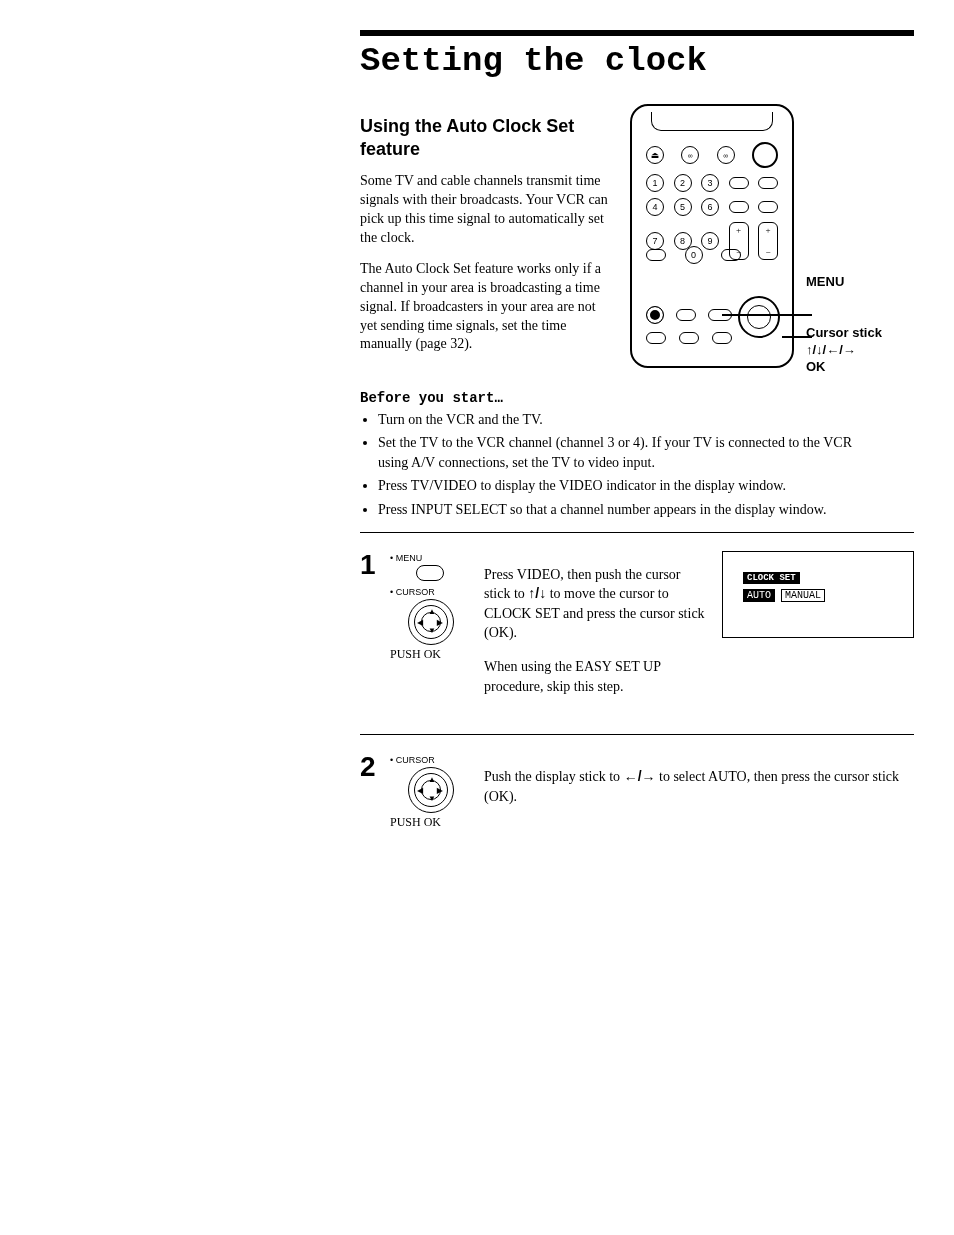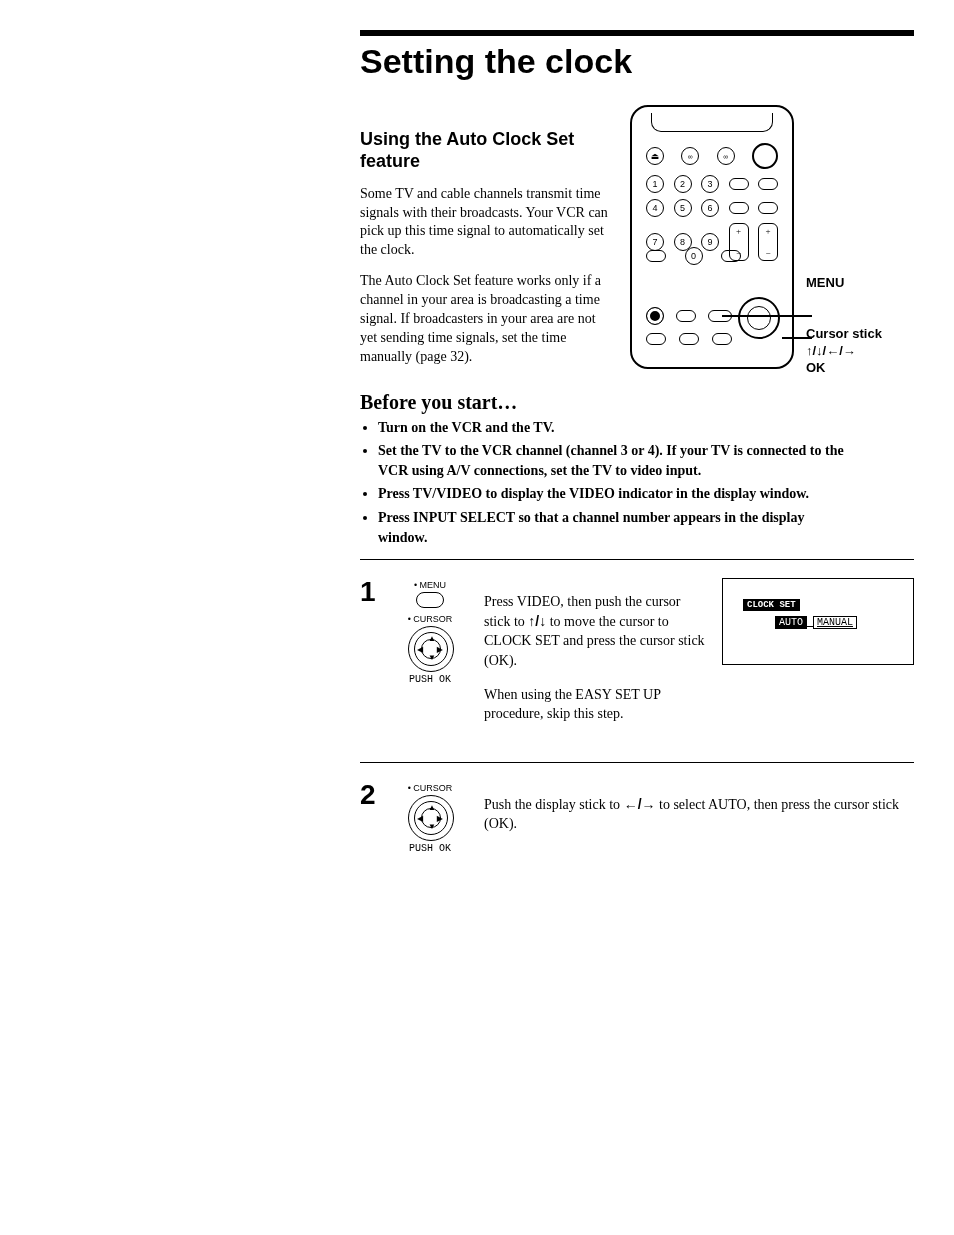--- a/index.html
+++ b/index.html
@@ -12,28 +12,28 @@
   }
   .page {
     padding: 30px 40px 30px 40px;
   }
   .top-rule {
     border-top: 6px solid #000;
     margin-left: 320px;
     margin-bottom: 6px;
   }
   .title {
-    font-family: Liberation Sans, sans-serif;
+    font-family: Liberation Mono, monospace;
     font-weight: 900;
     font-size: 34px;
     margin: 4px 0 24px 320px;
   }
   .two-col {
     display: flex;
-    align-items: flex-end;
+    align-items: center;
     margin-left: 320px;
   }
   .left-col {
     flex: 0 0 250px;
     padding-right: 20px;
   }
   .subhead {
     font-family: Arial, Helvetica, sans-serif;
     font-weight: 800;
     font-size: 18px;
@@ -142,31 +142,30 @@
     font-weight: 700;
     font-size: 13px;
   }
   .callouts .label {
     margin-bottom: 36px;
   }
   .callouts .label2 {
     line-height: 1.3;
   }
   .before-start {
-    font-family: Liberation Serif, serif;
+    font-family: Liberation Mono, monospace;
     font-weight: 700;
-    font-size: 20px;
+    font-size: 14px;
     margin: 14px 0 4px 320px;
   }
   .bullets {
     margin: 0 60px 0 320px;
     padding-left: 18px;
     font-size: 14px;
     line-height: 1.4;
-    font-weight: bold;
   }
   .bullets li { margin-bottom: 4px; }
   .hr {
     border: none;
     border-top: 1px solid #000;
     margin: 12px 0 10px 320px;
   }
 
   
   .step {
@@ -178,21 +177,21 @@
   .step-num {
     font-family: Arial, Helvetica, sans-serif;
     font-weight: 800;
     font-size: 28px;
     width: 30px;
     flex: 0 0 30px;
     line-height: 1;
   }
   .step-icons {
     flex: 0 0 80px;
-    text-align: center;
+    text-align: left;
     font-family: Arial, Helvetica, sans-serif;
     font-size: 9px;
   }
   .step-icons .lbl { margin: 2px 0; }
   .menu-btn {
     width: 26px; height: 14px;
     border: 1.5px solid #000;
     border-radius: 8px;
     margin: 2px auto 6px auto;
   }
@@ -239,45 +238,44 @@
   }
   .osd .hdr {
     background: #000;
     color: #fff;
     display: inline-block;
     padding: 1px 4px;
     font-weight: bold;
     font-size: 9px;
   }
   .osd .opts {
-    text-align: center;
+    text-align: left;
     margin: 6px 4px 16px 0;
     font-size: 10px;
-    text-decoration: underline;
   }
   .osd .opts .sel {
     background: #000;
     color: #fff;
     padding: 0 3px;
     border: 1px solid #000;
   }
   .osd .opts .unsel {
     border: 1px solid #000;
     padding: 0 3px;
   }
   .osd .help {
     line-height: 1.2;
   }
   .osd .boxed {
     border: 1px solid #000;
     padding: 0 2px;
   }
   .pushok {
-    font-family: Liberation Mono, monospace;
-    font-size: 10px;
+    font-family: Liberation Serif, serif;
+    font-size: 12px;
     margin-top: 4px;
   }
   .arrow-sym { font-family: Arial, sans-serif; font-weight: bold; }
 </style>
 </head>
 <body>
 
 <div class="page">
 
   <div class="top-rule"></div>

